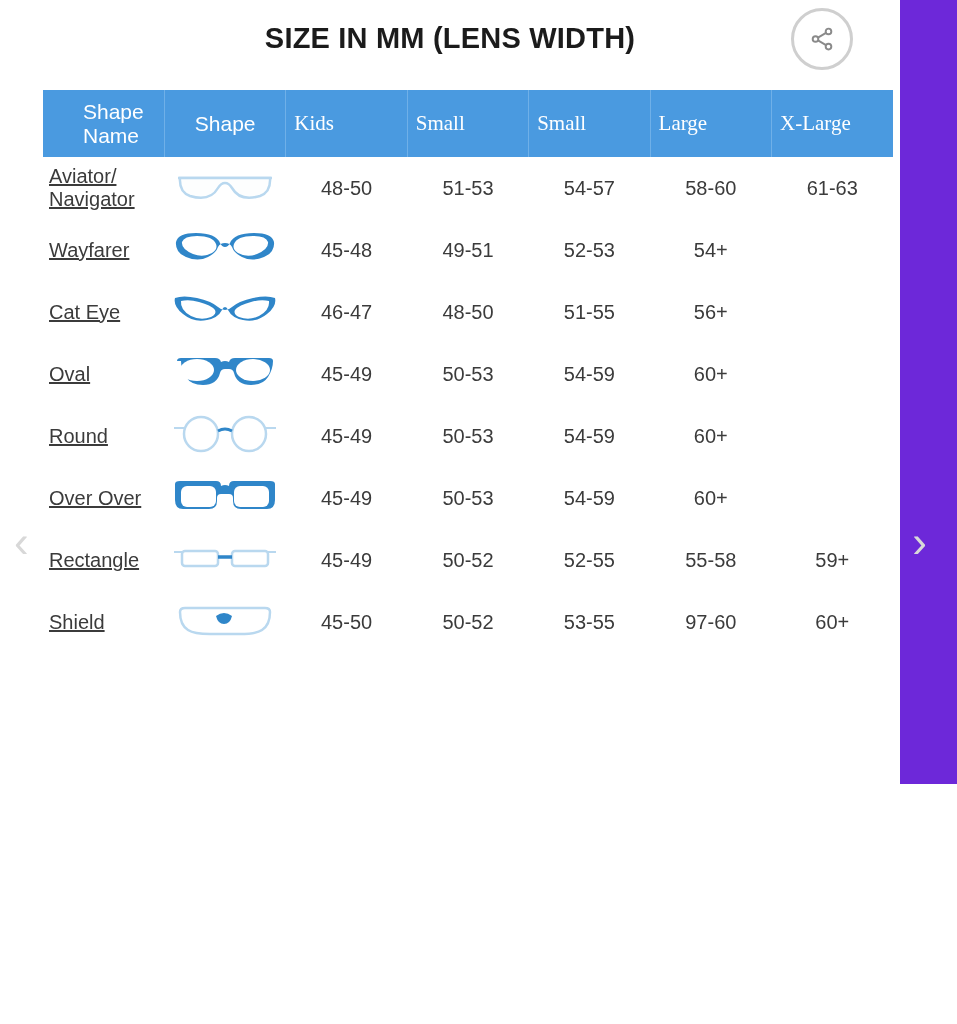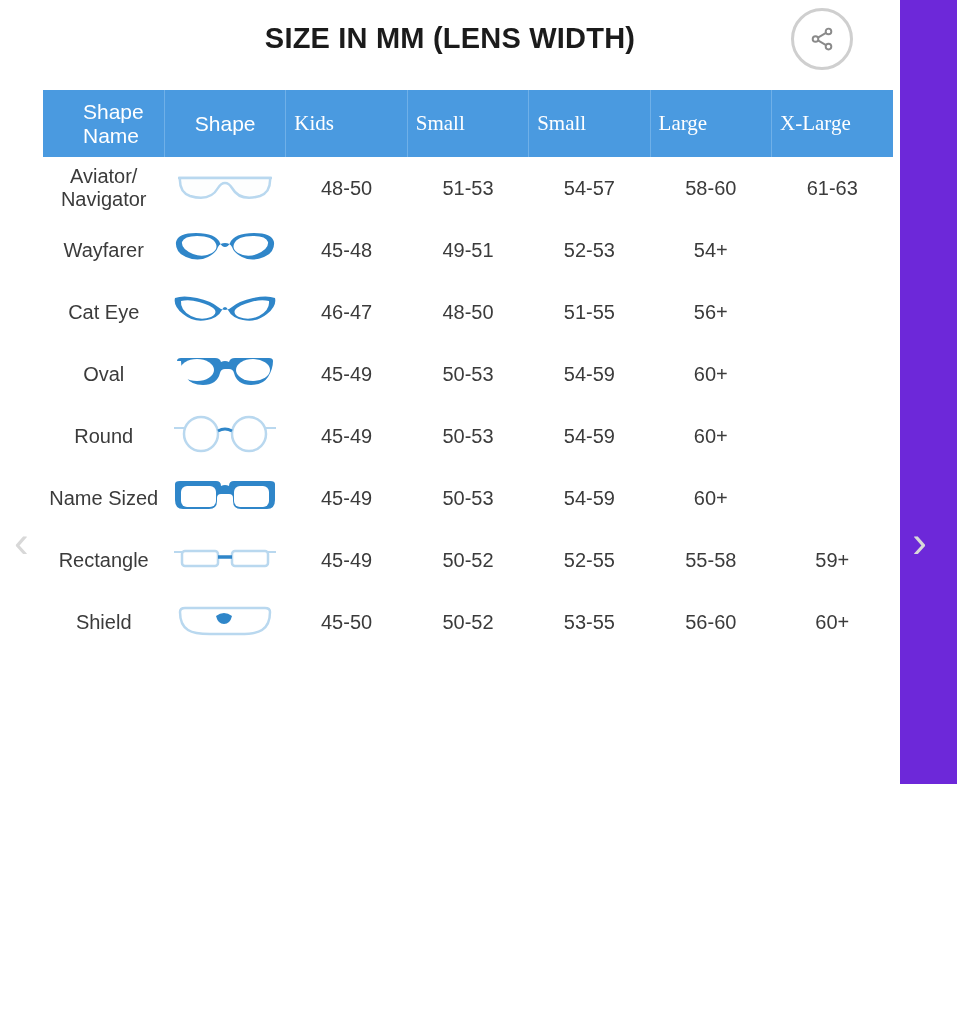--- a/index.html
+++ b/index.html
@@ -77,21 +77,21 @@
   table.chart thead th.th-shape { text-align: center; }
   table.chart thead th.th-size { text-align: left; font-family: Liberation Serif, serif; }
 
   table.chart tbody td {
     height: 62px;
     font-size: 20px;
     color: #3b3b3b;
     vertical-align: middle;
     padding: 0 6px;
   }
-  td.c-name { text-align: center; padding-left: 17px; width: 233px; color: #3d3d3d; }
+  td.c-name { text-align: left; padding-left: 17px; width: 233px; color: #3d3d3d; text-decoration: underline; }
   td.c-shape { text-align: center; width: 112px; }
   td.c-size { text-align: center; }
   td.onesize {
     text-align: center;
     font-size: 20px;
     color: #3b3b3b;
   }
   .glyph { display: inline-block; line-height: 0; }
 
   .footer-bar {
@@ -236,21 +236,21 @@
             </span>
           </td>
           <td class="c-size">45-49</td>
           <td class="c-size">50-53</td>
           <td class="c-size">54-59</td>
           <td class="c-size">60+</td>
           <td class="c-size"></td>
         </tr>
 
         <tr>
-          <td class="c-name">Name Sized</td>
+          <td class="c-name">Over Over</td>
           <td class="c-shape">
             <span class="glyph">
               <svg width="106" height="40" viewBox="0 0 106 40">
                 <path d="M3 8 q0 -3 5 -3 h36 q5 0 5 5 q4 -2 8 0 q0 -5 5 -5 h36 q5 0 5 3 v16 q0 9 -8 9 h-26 q-8 0 -8 -8 v-3 q0 -4 -4 -4 h-8 q-4 0 -4 4 v3 q0 8 -8 8 h-26 q-8 0 -8 -9 z" fill="#2f86c9"></path>
                 <rect x="9" y="10" width="35" height="21" rx="6" fill="#ffffff"></rect>
                 <rect x="62" y="10" width="35" height="21" rx="6" fill="#ffffff"></rect>
               </svg>
             </span>
           </td>
           <td class="c-size">45-49</td>
@@ -286,21 +286,21 @@
             <span class="glyph">
               <svg width="106" height="40" viewBox="0 0 106 40">
                 <path d="M8 12 q0 -4 5 -4 h80 q5 0 5 4 q0 13 -8 18 q-6 4 -22 4 h-30 q-16 0 -22 -4 q-8 -5 -8 -18 z" fill="#ffffff" stroke="#b9d8ef" stroke-width="2.5"></path>
                 <path d="M44 16 q8 -6 16 0 q-2 8 -8 8 q-6 0 -8 -8 z" fill="#2f86c9"></path>
               </svg>
             </span>
           </td>
           <td class="c-size">45-50</td>
           <td class="c-size">50-52</td>
           <td class="c-size">53-55</td>
-          <td class="c-size">56-60</td>
+          <td class="c-size">97-60</td>
           <td class="c-size">60+</td>
         </tr>
 
 
       </tbody>
     </table>
 
     <div class="footer-bar">
       <div style="background:#1c1c1c"></div>
       <div style="background:#e03c31"></div>

